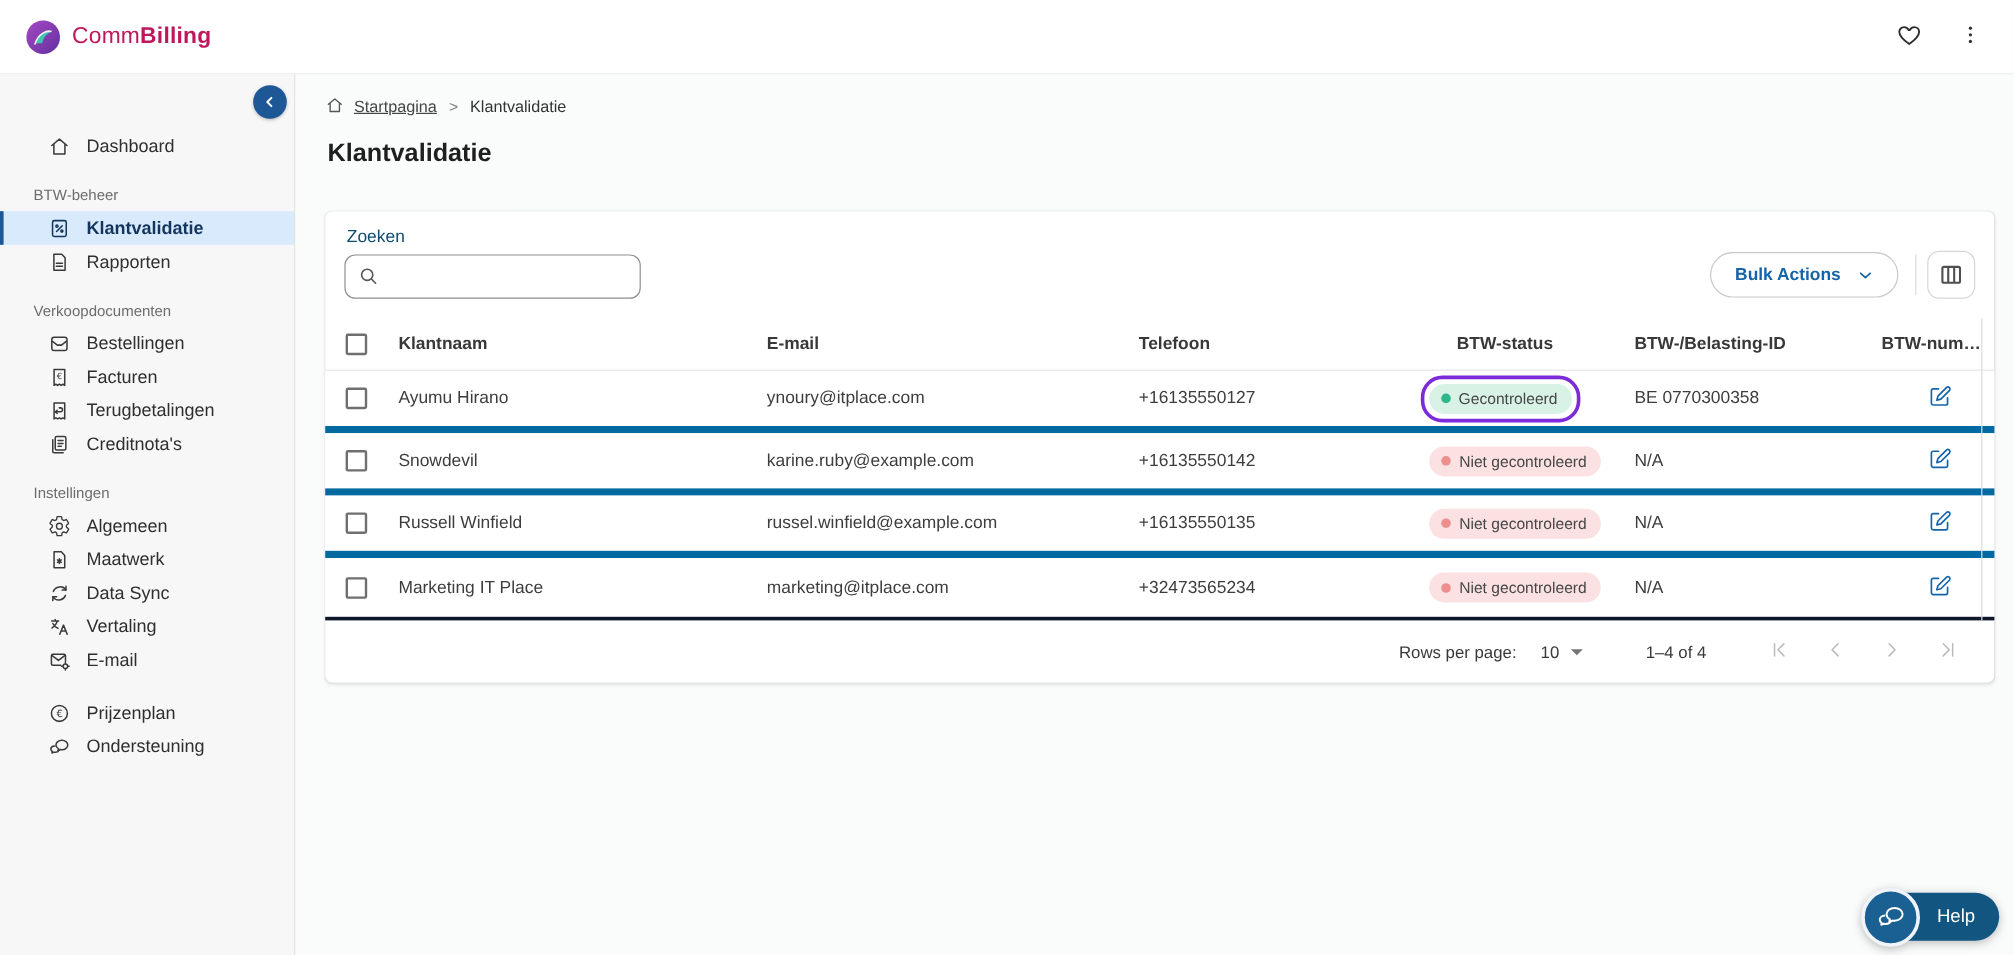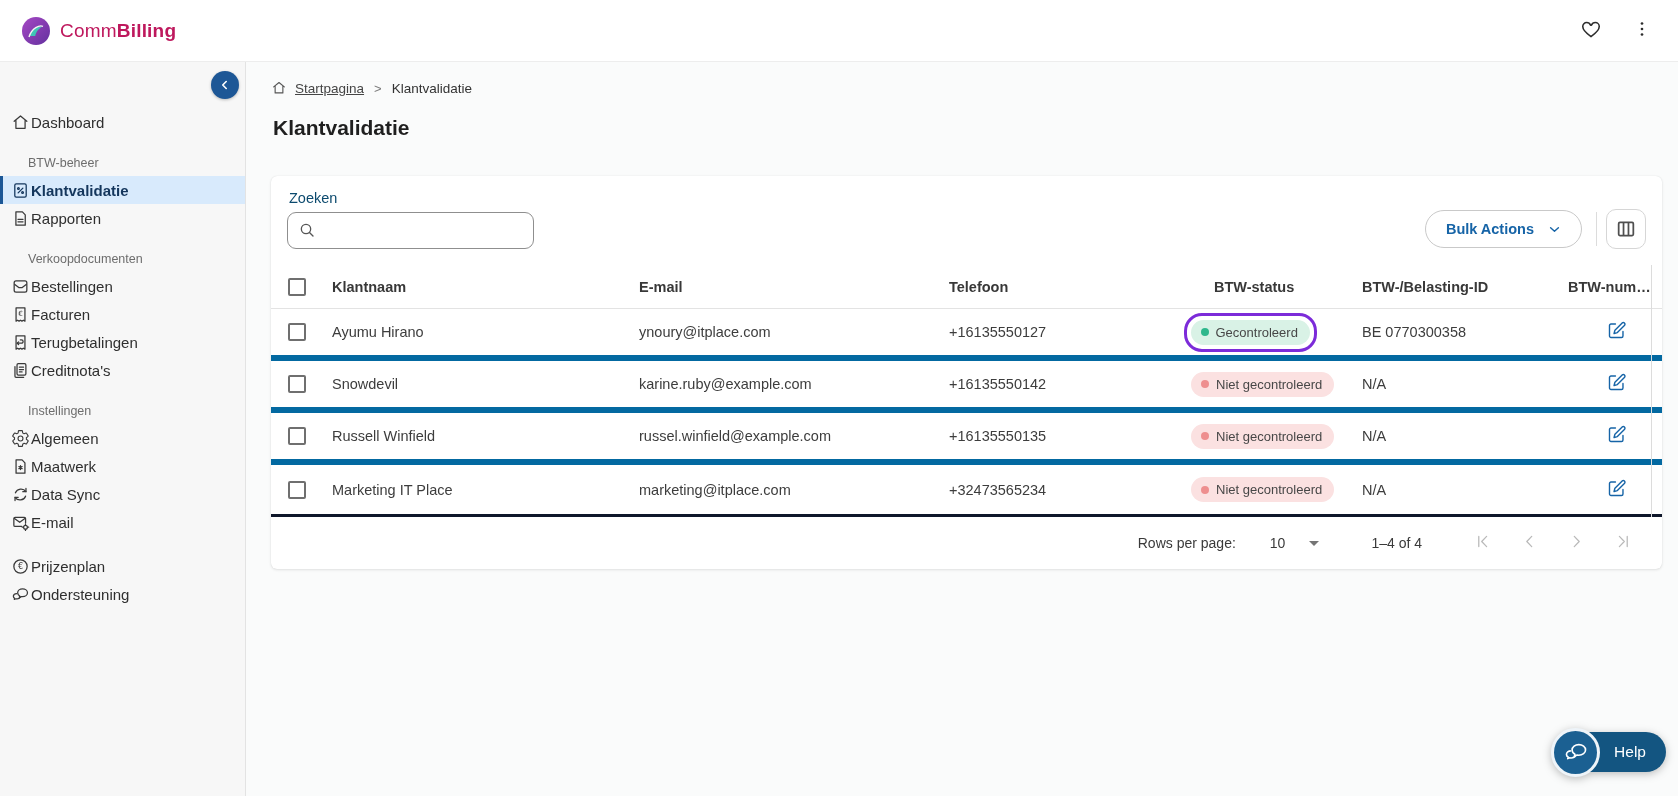--- a/index.html
+++ b/index.html
@@ -16,21 +16,21 @@
   .topbar .spacer{flex:1;}
   .top-icon{background:none;border:none;cursor:pointer;color:#2d2d2d;padding:4px;margin-left:22px;}
 
   
   .shell{display:flex;height:734px;position:relative;}
 
   
   .sidebar{width:246px;background:#f7f7f7;border-right:1px solid #e3e3e3;padding-top:46px;position:relative;flex:none;}
   .collapse-btn{position:absolute;top:9px;left:211px;width:28px;height:28px;border-radius:50%;
     background:#1d5796;color:#fff;border:none;cursor:pointer;display:flex;align-items:center;justify-content:center;z-index:6;box-shadow:0 1px 3px rgba(0,0,0,.25);}
-  .side-item{display:flex;align-items:center;gap:1px;height:28px;padding-left:11px;font-size:15px;color:#2f2f2f;cursor:pointer;position:relative;}
+  .side-item{display:flex;align-items:center;gap:13px;height:28px;padding-left:40px;font-size:15px;color:#2f2f2f;cursor:pointer;position:relative;}
   .side-item .ic{color:#3a3a3a;}
   .side-item.active{background:#d8eafc;color:#14365c;font-weight:600;}
   .side-item.active .ic{color:#14365c;}
   .side-item.active::before{content:"";position:absolute;left:0;top:0;bottom:0;width:3px;background:#1c5796;}
   .side-header{margin-top:14px;height:26px;display:flex;align-items:center;padding-left:28px;font-size:12.5px;color:#6d6d6d;}
   .side-gap{height:16px;}
 
   
   .main{flex:1;padding:16px 16px 0 25px;}
   .breadcrumb{display:flex;align-items:center;gap:8px;font-size:13.5px;color:#4b4b4b;height:20px;}
@@ -68,27 +68,27 @@
   .badge .dot{width:8px;height:8px;border-radius:50%;}
   .badge.verified{background:var(--verified-bg,#d9f2e6);}
   .badge.verified .dot{background:var(--verified-dot,#2fb78c);}
   .badge.unverified{background:var(--unverified-bg,#fbe1e1);}
   .badge.unverified .dot{background:var(--unverified-dot,#ee8f8f);}
   .ring{display:inline-flex;border:3.5px solid var(--ring,#7c2bd9);border-radius:18px;padding:4px;margin:-7.5px 0 -7.5px -7.5px;}
   .edit-btn{background:none;border:none;cursor:pointer;color:var(--accent,#1664a7);padding:2px;margin-left:36px;}
 
   
   .tfoot{height:52px;display:flex;align-items:center;justify-content:flex-end;padding-right:26px;font-size:14px;color:#3a3a3a;}
-  .rpp{display:flex;align-items:center;gap:20px;cursor:pointer;padding-left:40px;}
+  .rpp{display:flex;align-items:center;gap:6px;cursor:pointer;padding-left:40px;}
   .rpp-caret{width:0;height:0;border-left:5px solid transparent;border-right:5px solid transparent;border-top:5.5px solid #757575;margin-left:4px;}
   .range{margin:0 26px 0 52px;}
   .pg-btn{background:none;border:none;color:#b9b9b9;padding:3px;margin-left:22px;cursor:default;}
 
   
-  .help-fab{position:fixed;right:12px;bottom:24px;height:40px;display:flex;align-items:center;cursor:pointer;filter:drop-shadow(0 2px 4px rgba(0,0,0,.25));}
+  .help-fab{position:fixed;right:12px;bottom:12px;height:40px;display:flex;align-items:center;cursor:pointer;filter:drop-shadow(0 2px 4px rgba(0,0,0,.25));}
   .help-pill{height:40px;background:var(--help-bg,#135581);border-radius:21px;color:#fff;font-size:15.5px;display:flex;align-items:center;padding:0 20px 0 58px;margin-left:-44px;}
   .help-circle{width:49px;height:49px;border-radius:50%;background:#1b6092;border:3px solid #eef4f9;color:#fff;display:flex;align-items:center;justify-content:center;position:relative;z-index:2;}
 </style>
 </head>
 <body>
 
 <header class="topbar">
   <span class="ic logo">
     <svg viewBox="0 0 32 32" width="32" height="32">
       <defs>
@@ -214,20 +214,29 @@
           <span>Maatwerk</span>
         </div>
         <div class="side-item">
           <span class="ic">
             <svg viewBox="0 0 24 24" width="19" height="19" fill="none" stroke="currentColor" stroke-width="1.6" stroke-linecap="round" stroke-linejoin="round">
               <path d="M18.9 8.4A7.6 7.6 0 0 0 5.6 9.9M5.1 15.6a7.6 7.6 0 0 0 13.3-1.5"></path>
               <path d="M18.9 4.4v4h-4M5.1 19.6v-4h4"></path>
             </svg>
           </span>
           <span>Data Sync</span>
+        </div>
+        <div class="side-item">
+          <span class="ic">
+            <svg viewBox="0 0 24 24" width="19" height="19" fill="none" stroke="currentColor" stroke-width="1.6" stroke-linecap="round" stroke-linejoin="round">
+              <path d="M3.8 5.6h7.4M7.5 4.2v1.4M10 5.6c-1 3.1-2.9 5.5-5.8 7.5M5.1 8.3c1 2.3 3 4.1 5.4 5"></path>
+              <path d="m12.4 19.6 3.9-9.6 3.9 9.6M13.8 16.3h5"></path>
+            </svg>
+          </span>
+          <span>Vertaling</span>
         </div>
         <div class="side-item">
           <span class="ic">
             <svg viewBox="0 0 24 24" width="19" height="19" fill="none" stroke="currentColor" stroke-width="1.6" stroke-linecap="round" stroke-linejoin="round">
               <path d="M18.4 12.6V7a1.6 1.6 0 0 0-1.6-1.6H5.2A1.6 1.6 0 0 0 3.6 7v8.4A1.6 1.6 0 0 0 5.2 17h8.2"></path>
               <path d="m4.4 6.8 6.6 5 6.6-5"></path>
               <circle cx="18.3" cy="17.9" r="2.4"></circle>
               <path d="M18.3 14.7v-.9M18.3 22v-.9M21.4 17.9h.9M15.1 17.9h-.9"></path>
             </svg>
           </span>

